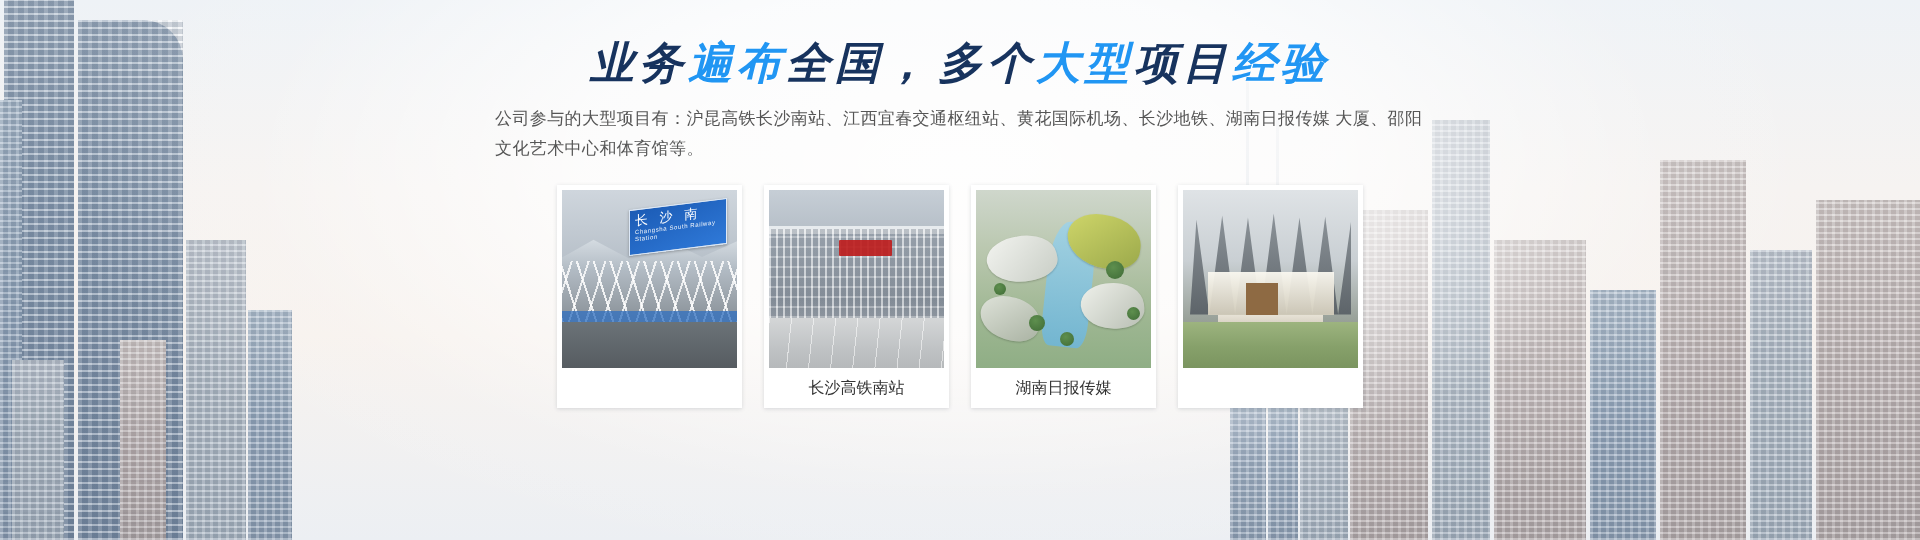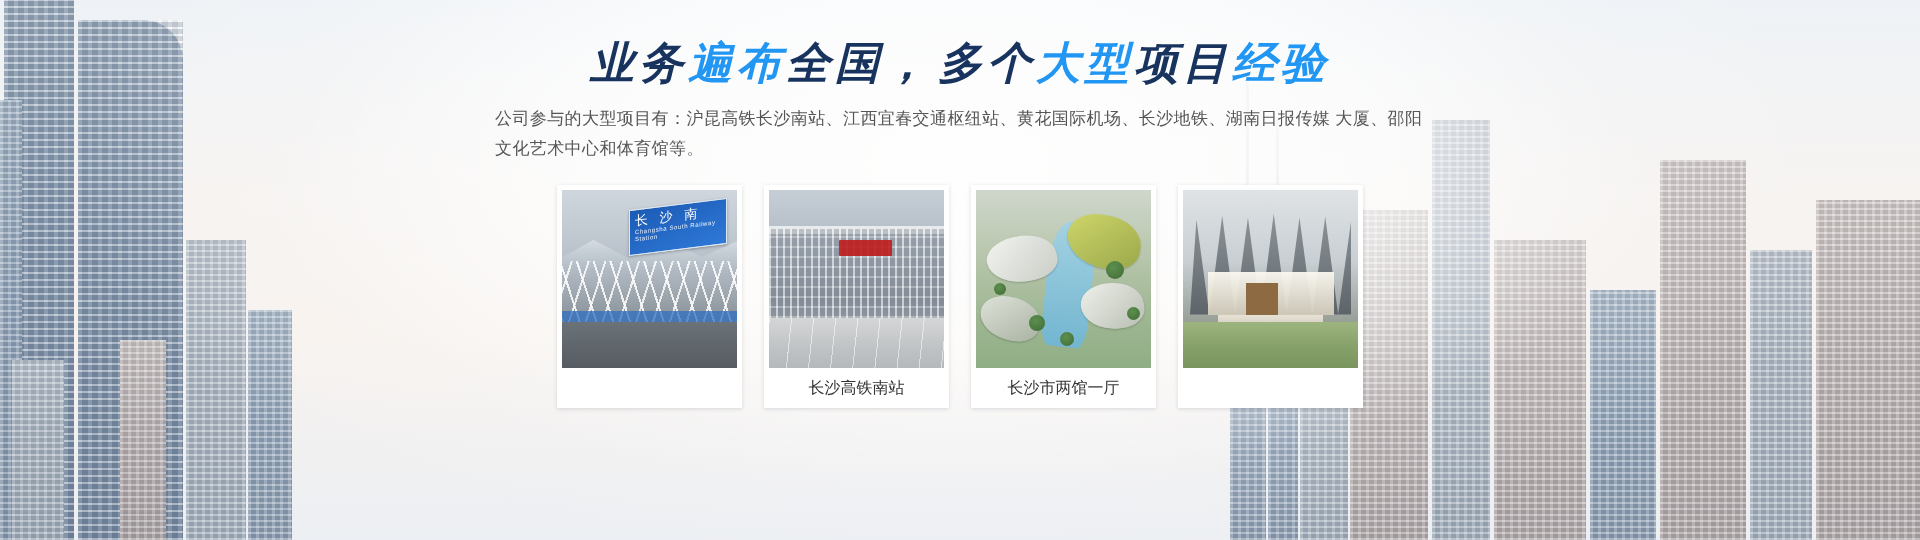--- a/index.html
+++ b/index.html
@@ -350,21 +350,21 @@
             <div class="shell s2"></div>
             <div class="shell s3"></div>
             <div class="shell s4"></div>
             <div class="tree" style="left:30%;top:70%;width:16px;height:16px;"></div>
             <div class="tree" style="left:48%;top:80%;width:14px;height:14px;"></div>
             <div class="tree" style="left:74%;top:40%;width:18px;height:18px;"></div>
             <div class="tree" style="left:86%;top:66%;width:13px;height:13px;"></div>
             <div class="tree" style="left:10%;top:52%;width:12px;height:12px;"></div>
           </div>
         </div>
-        <div class="caption">长沙市两馆一厅</div>
+        <div class="caption">湖南日报传媒</div>
       </div>
 
 
       <div class="card">
         <div class="thumb">
           <div class="t t5">
             <div class="fold"></div>
             <div class="glass"></div>
             <div class="door"></div>
             <div class="step"></div>

